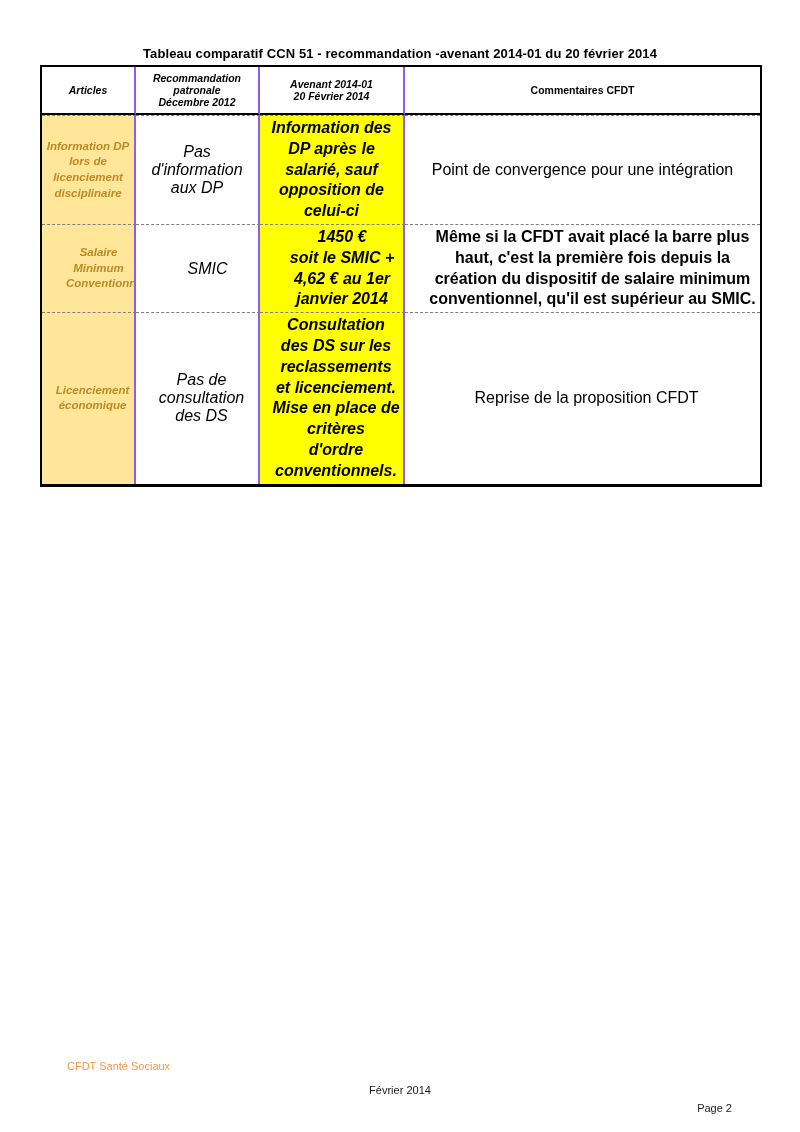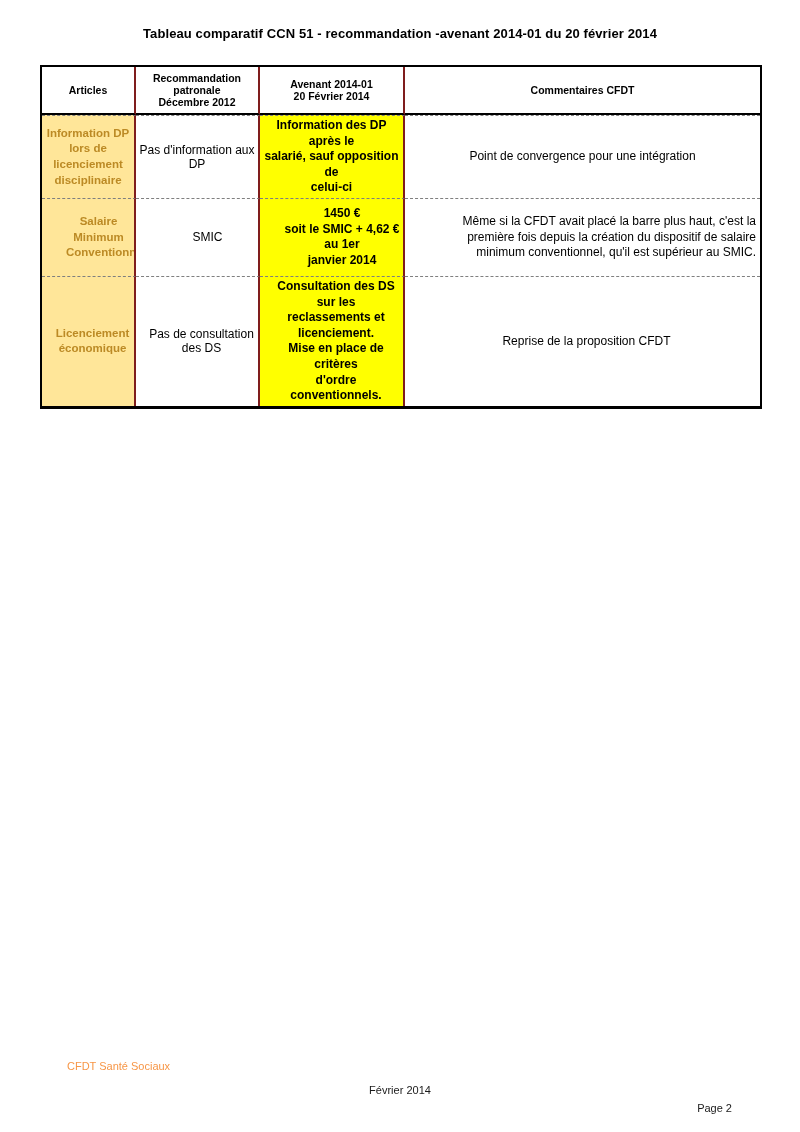--- a/index.html
+++ b/index.html
@@ -11,21 +11,21 @@
   .page {
     position: relative;
     width: 800px;
     height: 1132px;
     margin: 0 auto;
     background: #ffffff;
     overflow: hidden;
   }
   .doc-title {
     position: absolute;
-    top: 26px;
+    top: 46px;
     left: 0;
     width: 100%;
     text-align: center;
     font-size: 13px;
     font-weight: bold;
     color: #000;
     letter-spacing: 0.1px;
   }
   table.comparison {
     position: absolute;
@@ -47,43 +47,44 @@
     padding: 2px 3px;
   }
   th {
     font-size: 10.5px;
     font-weight: bold;
     border-bottom: 2px solid #000;
     background: #fff;
     height: 48px;
   }
   th:not(:last-child), td:not(:last-child) {
-    border-right: 2px solid #7f1d1d;
+    border-right: 2px solid #8b5cf6;
+    font-style: italic;
   }
   tbody td {
-    font-size: 12px;
+    font-size: 16px;
     border-top: 1px dashed #7f7f7f;
   }
   tr.row-1 td { height: 75px; }
   tr.row-2 td { height: 78px; padding-left: 24px; }
   tr.row-3 td { height: 73px; padding-left: 12px; }
   td.article-cell {
     background: var(--article-bg, #FFE699);
     color: var(--article-text, #BC8A25);
     font-weight: bold;
     font-size: 11.5px;
     line-height: 1.35;
   }
   td.avenant-cell {
     background: var(--highlight-bg, #FFFF00);
     font-weight: bold;
     line-height: 1.3;
   }
   td.comment-cell { padding: 2px 4px; line-height: 1.3; }
-  tr.row-2 td.comment-cell { font-weight: normal; text-align: right; }
+  tr.row-2 td.comment-cell { font-weight: bold; }
   .footer-brand {
     position: absolute;
     top: 1060px;
     left: 67px;
     font-size: 11px;
     color: var(--footer-brand, #F79646);
   }
   .footer-date {
     position: absolute;
     top: 1084px;

